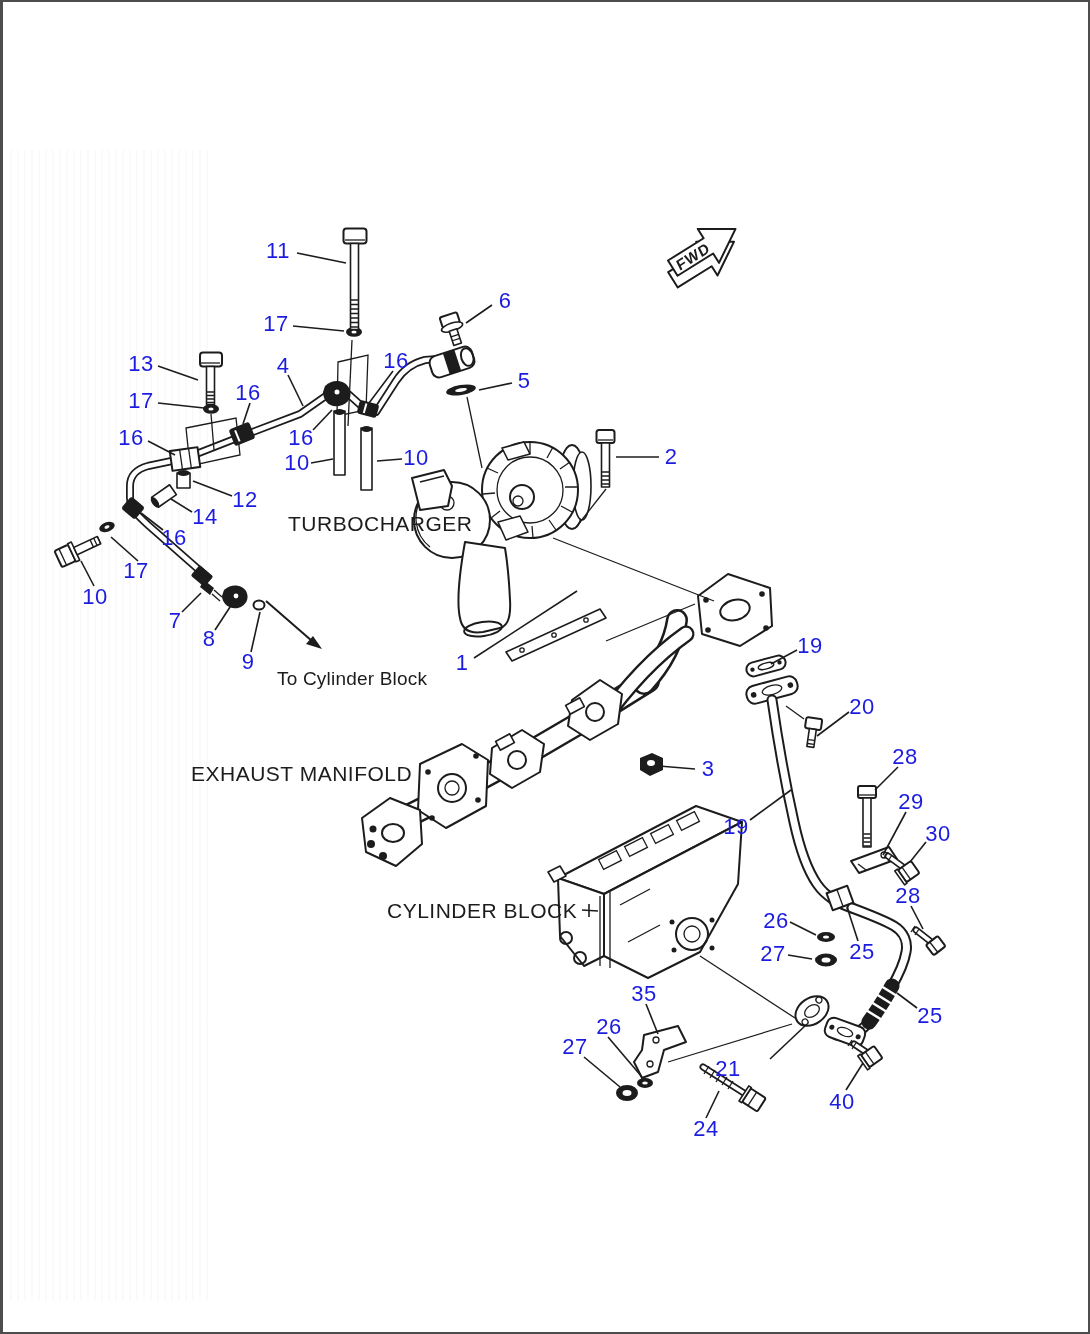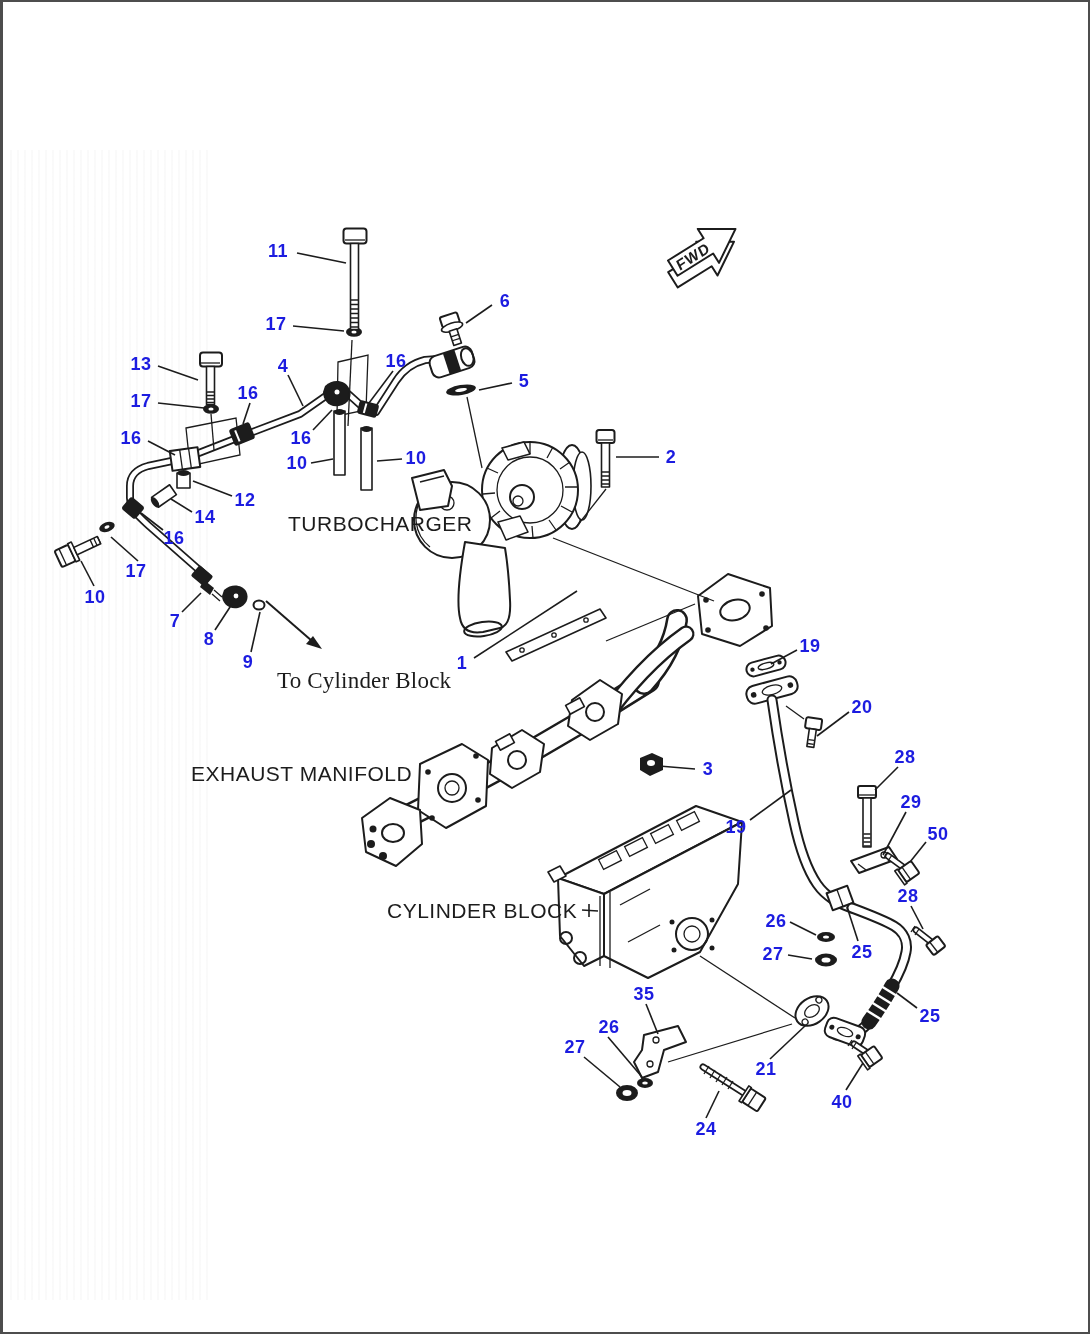--- a/index.html
+++ b/index.html
@@ -3,24 +3,24 @@
 <meta charset="utf-8">
 <style>
   :root{ --blue:#1c1ce0; --ink:#1c1c1c; }
   html,body{margin:0;padding:0;background:#e8e8e8;}
   .page{position:relative;width:1090px;height:1334px;background:#fff;overflow:hidden;
         font-family:"Liberation Sans", sans-serif;}
   .frame{position:absolute;inset:0;border:2px solid #4d4d4d;border-left-width:3px;box-sizing:border-box;pointer-events:none;}
   .streak{position:absolute;left:10px;top:150px;width:200px;height:1150px;opacity:.05;
           background:repeating-linear-gradient(90deg,#999 0 2px,transparent 2px 7px);}
   svg.art{position:absolute;left:0;top:0;}
-  .co{position:absolute;transform:translate(-50%,-50%);font-weight:bold;font-size:18px;
+  .co{position:absolute;transform:translate(-50%,-50%);font-weight:normal;font-size:22px;
       color:var(--blue);letter-spacing:.5px;white-space:nowrap;}
   .tlabel{position:absolute;font-size:21px;color:var(--ink);letter-spacing:.5px;white-space:nowrap;}
-  .tlabel.small{font-size:23px;letter-spacing:.2px;font-family:Liberation Serif, serif;}
+  .tlabel.small{font-size:19px;letter-spacing:.2px;}
   
   .ln{stroke:var(--ink);stroke-width:1.6;fill:none;}
   .thin{stroke:var(--ink);stroke-width:1.3;fill:none;}
   .o2{stroke:var(--ink);stroke-width:2;fill:none;stroke-linejoin:round;stroke-linecap:round;}
   .ow{stroke:var(--ink);stroke-width:2;fill:#fff;stroke-linejoin:round;}
   .ow16{stroke:var(--ink);stroke-width:1.6;fill:#fff;stroke-linejoin:round;}
   .dk{fill:var(--ink);stroke:none;}
   .tubeK{stroke:var(--ink);fill:none;stroke-linecap:round;stroke-linejoin:round;}
   .tubeW{stroke:#fff;fill:none;stroke-linecap:round;stroke-linejoin:round;}
   text.fwd{font-family:"Liberation Sans",sans-serif;font-weight:bold;font-size:15px;fill:var(--ink);letter-spacing:1px;}
@@ -483,28 +483,28 @@
   <div class="co" style="left:95px;top:597px">10</div>
   <div class="co" style="left:175px;top:621px">7</div>
   <div class="co" style="left:209px;top:639px">8</div>
   <div class="co" style="left:248px;top:662px">9</div>
   <div class="co" style="left:462px;top:663px">1</div>
   <div class="co" style="left:810px;top:646px">19</div>
   <div class="co" style="left:862px;top:707px">20</div>
   <div class="co" style="left:708px;top:769px">3</div>
   <div class="co" style="left:905px;top:757px">28</div>
   <div class="co" style="left:911px;top:802px">29</div>
-  <div class="co" style="left:938px;top:834px">50</div>
+  <div class="co" style="left:938px;top:834px">30</div>
   <div class="co" style="left:736px;top:827px">19</div>
   <div class="co" style="left:776px;top:921px">26</div>
   <div class="co" style="left:773px;top:954px">27</div>
   <div class="co" style="left:862px;top:952px">25</div>
   <div class="co" style="left:908px;top:896px">28</div>
   <div class="co" style="left:930px;top:1016px">25</div>
   <div class="co" style="left:644px;top:994px">35</div>
   <div class="co" style="left:609px;top:1027px">26</div>
   <div class="co" style="left:575px;top:1047px">27</div>
-  <div class="co" style="left:766px;top:1069px">21</div>
+  <div class="co" style="left:728px;top:1069px">21</div>
   <div class="co" style="left:842px;top:1102px">40</div>
   <div class="co" style="left:706px;top:1129px">24</div>
 
   <div class="frame"></div>
 </div>
 
 </body></html>

